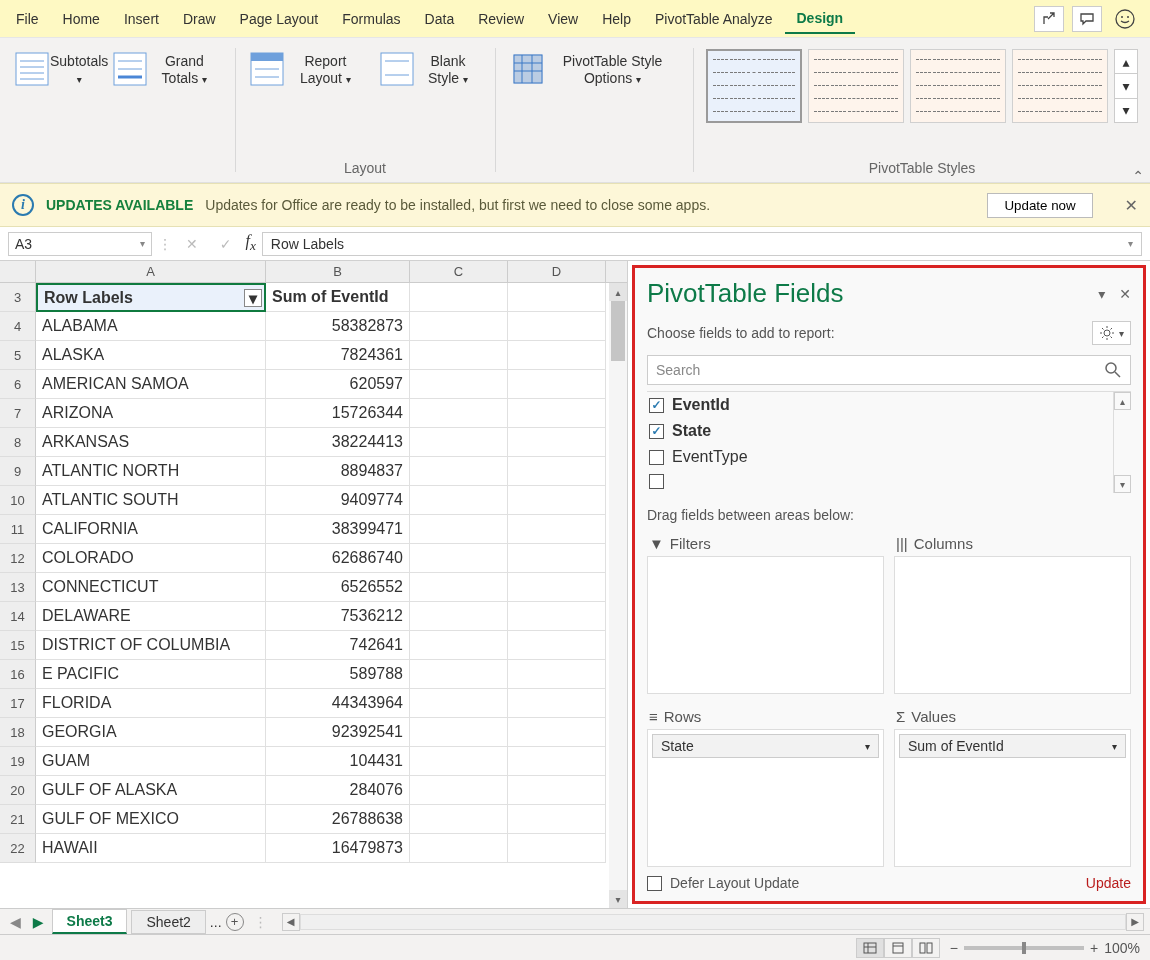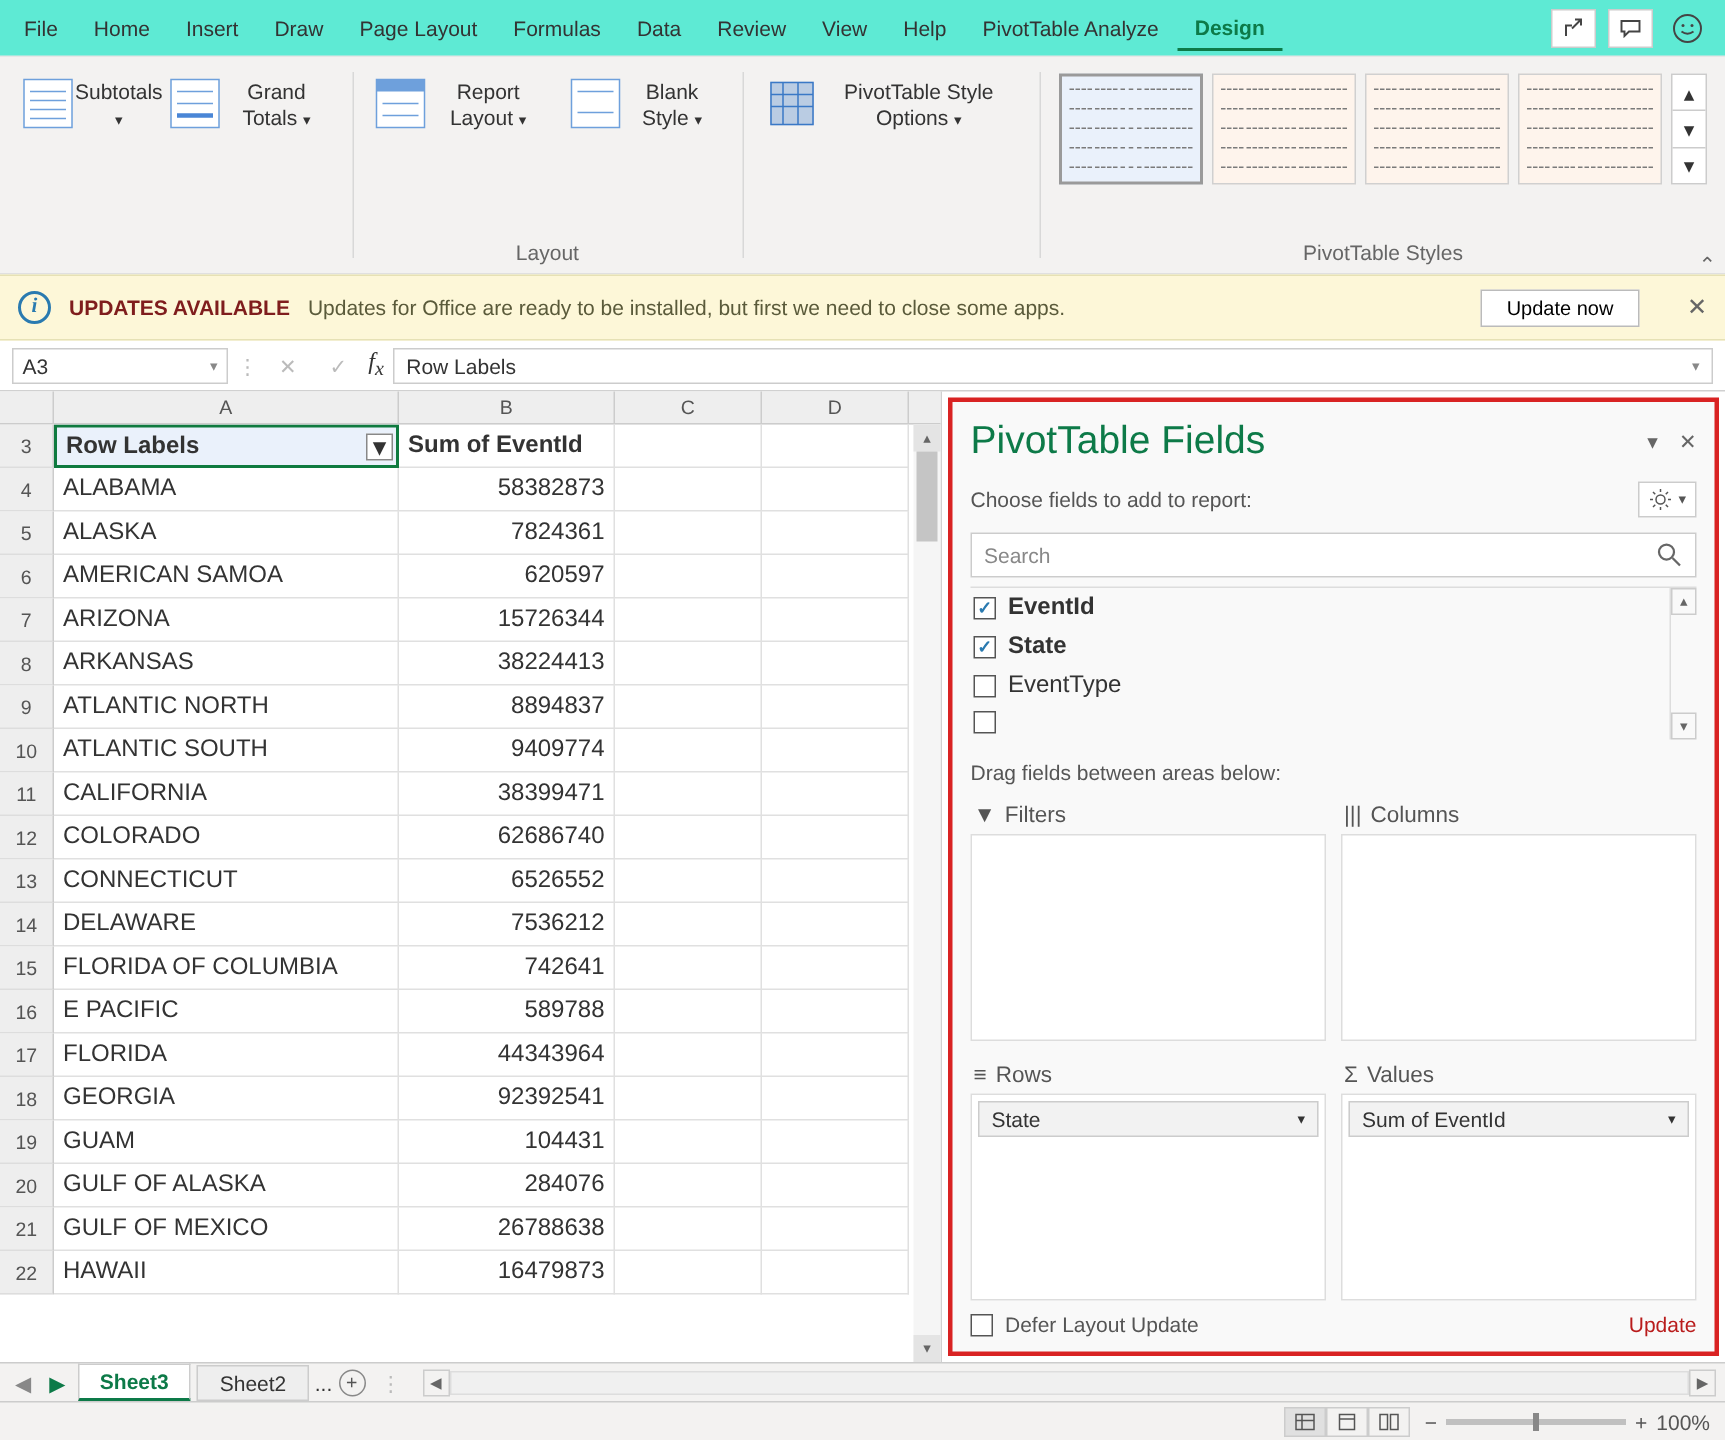--- a/index.html
+++ b/index.html
@@ -12,21 +12,21 @@
     width: 1150px;
     height: 960px;
     overflow: hidden;
   }
   
   .tabs {
     display: flex;
     align-items: center;
     height: 38px;
     padding: 0 10px;
-    background: #5eead4;
+    background: #fef9c3;
     border-bottom: 1px solid #e6e6e6;
     justify-content: space-between;
   }
   .tab {
     padding: 6px 12px;
     color: #333;
     cursor: pointer;
   }
   .tab.active {
     color: #0d7a48;
@@ -120,21 +120,21 @@
     border-bottom:1px solid #e6e1b5;
     height: 44px;
     padding: 0 12px;
     gap:12px;
   }
   .info-icon {
     width:22px; height:22px; border:2px solid #2a7ab0; border-radius:50%;
     color:#2a7ab0; display:flex; align-items:center; justify-content:center; font-weight:bold;
     font-family: serif; font-style: italic;
   }
-  .update-bar b { font-weight:600; color:#7f1d1d; }
+  .update-bar b { font-weight:600; color:#15803d; }
   .update-text { color:#5a5a3a; }
   .update-btn {
     margin-left:auto; background:#fff; border:1px solid #bbb; padding:4px 16px; cursor:pointer;
   }
   .close-x {
     margin-left: 20px; cursor:pointer; color:#666; font-size:16px;
   }
   
   .fbar {
     display:flex; align-items:center;
@@ -714,21 +714,21 @@
         </div>
         <div class="row">
           <div class="rh">14</div>
           <div class="cell cA">DELAWARE</div>
           <div class="cell cB">7536212</div>
           <div class="cell cC"></div>
           <div class="cell cD"></div>
         </div>
         <div class="row">
           <div class="rh">15</div>
-          <div class="cell cA">FLORIDA OF COLUMBIA</div>
+          <div class="cell cA">DISTRICT OF COLUMBIA</div>
           <div class="cell cB">742641</div>
           <div class="cell cC"></div>
           <div class="cell cD"></div>
         </div>
         <div class="row">
           <div class="rh">16</div>
           <div class="cell cA">E PACIFIC</div>
           <div class="cell cB">589788</div>
           <div class="cell cC"></div>
           <div class="cell cD"></div>

